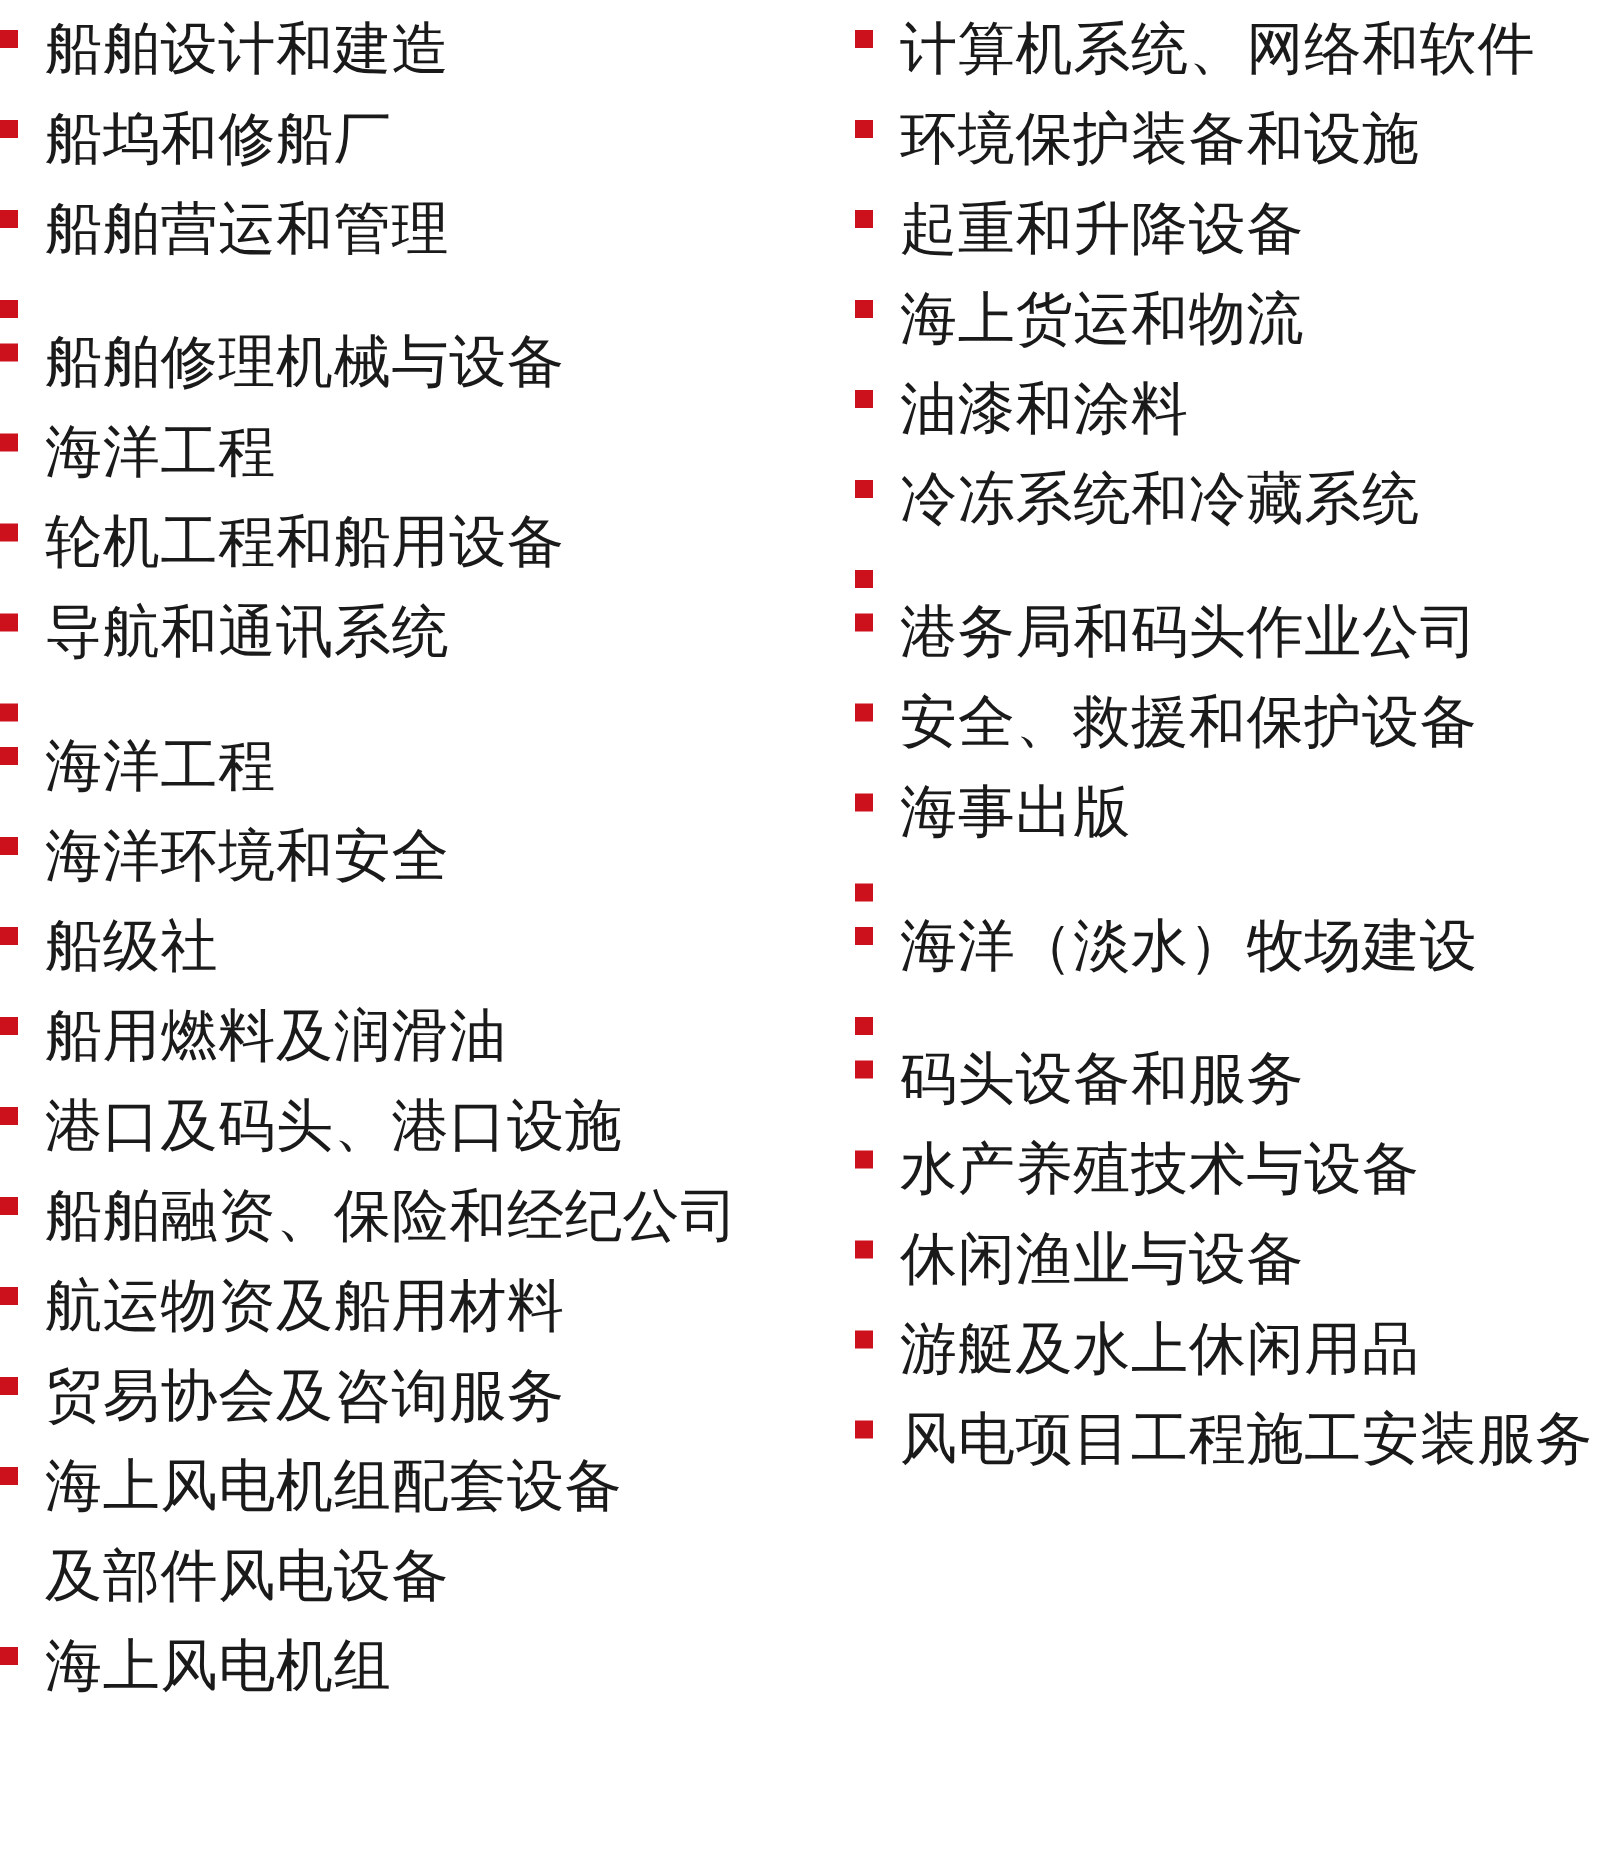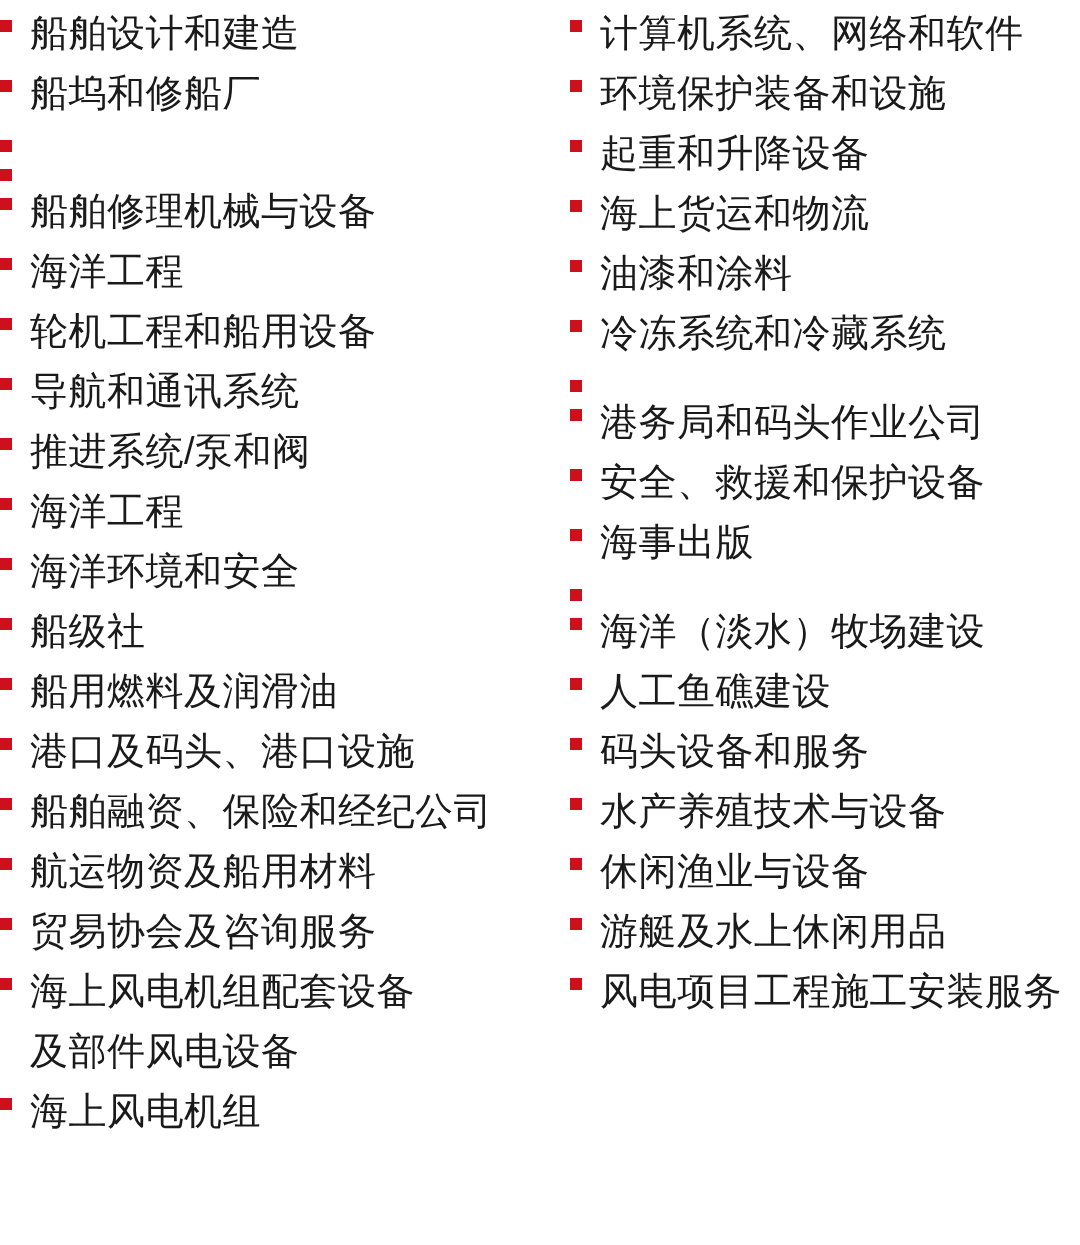--- a/index.html
+++ b/index.html
@@ -21,20 +21,21 @@
   }
   .col {
     width: 540px;
     flex: none;
     display: flex;
     flex-direction: column;
   }
   .item {
     display: flex;
     align-items: flex-start;
+    font-family: Liberation Serif, serif;
   }
   .bullet {
     flex: none;
     width: 12px;
     height: 12px;
     margin-top: 17px;
     background: var(--bullet-color, #CC111D);
   }
   .col-left .bullet { margin-left: 0; }
   .col-right .bullet { margin-left: 30px; }
@@ -60,20 +61,21 @@
         <span class="label">船舶设计和建造</span>
       </div>
 
       <div class="item">
         <span class="bullet"></span>
         <span class="label">船坞和修船厂</span>
       </div>
 
       <div class="item">
         <span class="bullet"></span>
+        <span class="label">船舶营运和管理</span>
       </div>
 
       <div class="item">
         <span class="bullet"></span>
       </div>
 
       <div class="item">
         <span class="bullet"></span>
         <span class="label">船舶修理机械与设备</span>
       </div>
@@ -88,21 +90,20 @@
         <span class="label">轮机工程和船用设备</span>
       </div>
 
       <div class="item">
         <span class="bullet"></span>
         <span class="label">导航和通讯系统</span>
       </div>
 
       <div class="item">
         <span class="bullet"></span>
-        <span class="label">推进系统/泵和阀</span>
       </div>
 
       <div class="item">
         <span class="bullet"></span>
         <span class="label">海洋工程</span>
       </div>
 
       <div class="item">
         <span class="bullet"></span>
         <span class="label">海洋环境和安全</span>
@@ -205,21 +206,20 @@
         <span class="bullet"></span>
       </div>
 
       <div class="item">
         <span class="bullet"></span>
         <span class="label">海洋（淡水）牧场建设</span>
       </div>
 
       <div class="item">
         <span class="bullet"></span>
-        <span class="label">人工鱼礁建设</span>
       </div>
 
       <div class="item">
         <span class="bullet"></span>
         <span class="label">码头设备和服务</span>
       </div>
 
       <div class="item">
         <span class="bullet"></span>
         <span class="label">水产养殖技术与设备</span>

